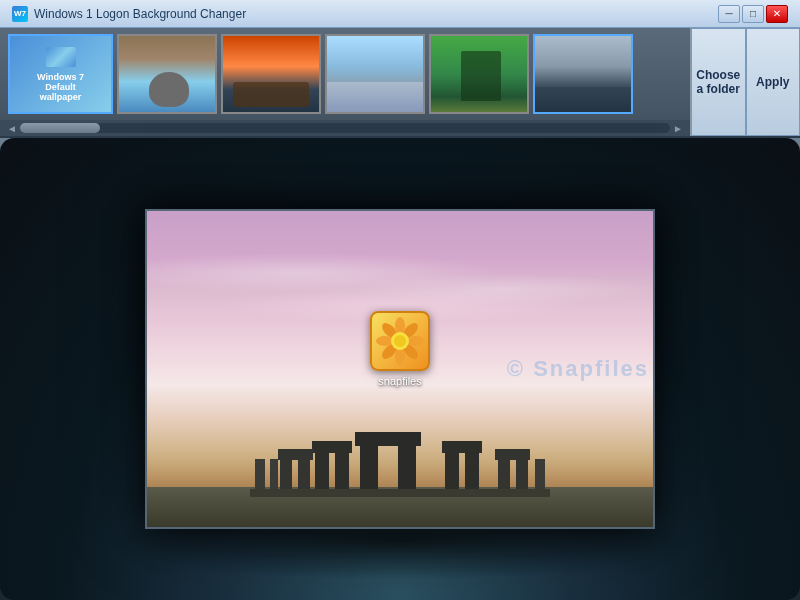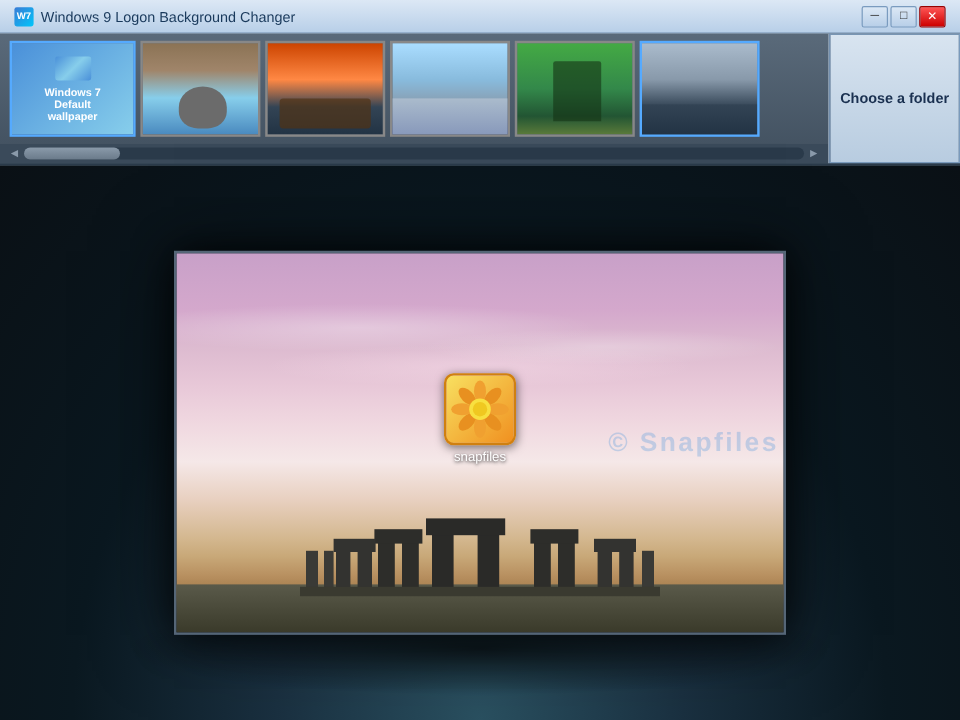--- a/index.html
+++ b/index.html
@@ -219,20 +219,21 @@
     }
 
     
     #preview-area {
       flex: 1;
       display: flex;
       align-items: center;
       justify-content: center;
       position: relative;
       background: radial-gradient(ellipse at center bottom, #2a5060 0%, #1a3040 30%, #0a1820 60%, #0a1015 100%);
+      border-radius: 14px;
     }
 
     
     #preview-area::before {
       content: '';
       position: absolute;
       bottom: 20px;
       left: 50%;
       transform: translateX(-50%);
       width: 600px;
@@ -348,21 +349,21 @@
       pointer-events: none;
     }
   </style>
 </head>
 <body>
 
 <div id="titlebar">
   <div class="icon">
     <span style="font-size:8px;color:white;">W7</span>
   </div>
-  <span class="title">Windows 9 Logon Background Changer</span>
+  <span class="title">Windows 1 Logon Background Changer</span>
   <div class="window-controls">
     <div class="win-btn minimize">─</div>
     <div class="win-btn maximize">□</div>
     <div class="win-btn close">✕</div>
   </div>
 </div>
 
 <div id="main-window">
 
   <div id="top-bar">
@@ -399,20 +400,21 @@
         <span class="scroll-arrow">◄</span>
         <div id="scrollbar">
           <div id="scrollbar-thumb"></div>
         </div>
         <span class="scroll-arrow">►</span>
       </div>
     </div>
 
     <div id="right-buttons">
       <button class="action-btn">Choose a folder</button>
+      <button class="action-btn">Apply</button>
 
     </div>
 
   </div>
 
   <div id="preview-area">
 
     <div id="preview-window">
 
       <div id="preview-bg"></div>

